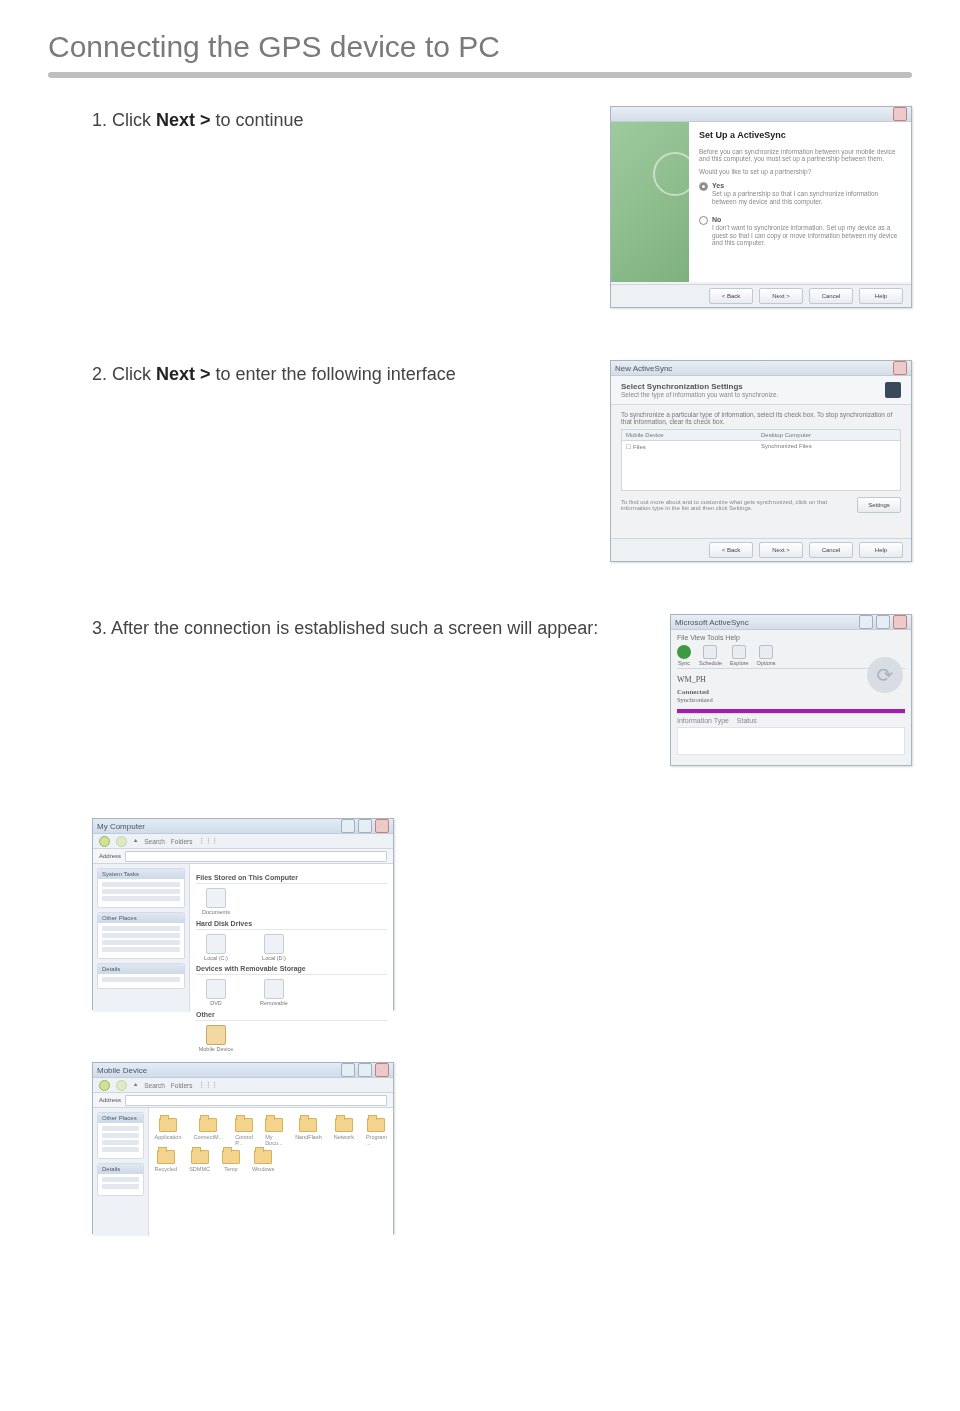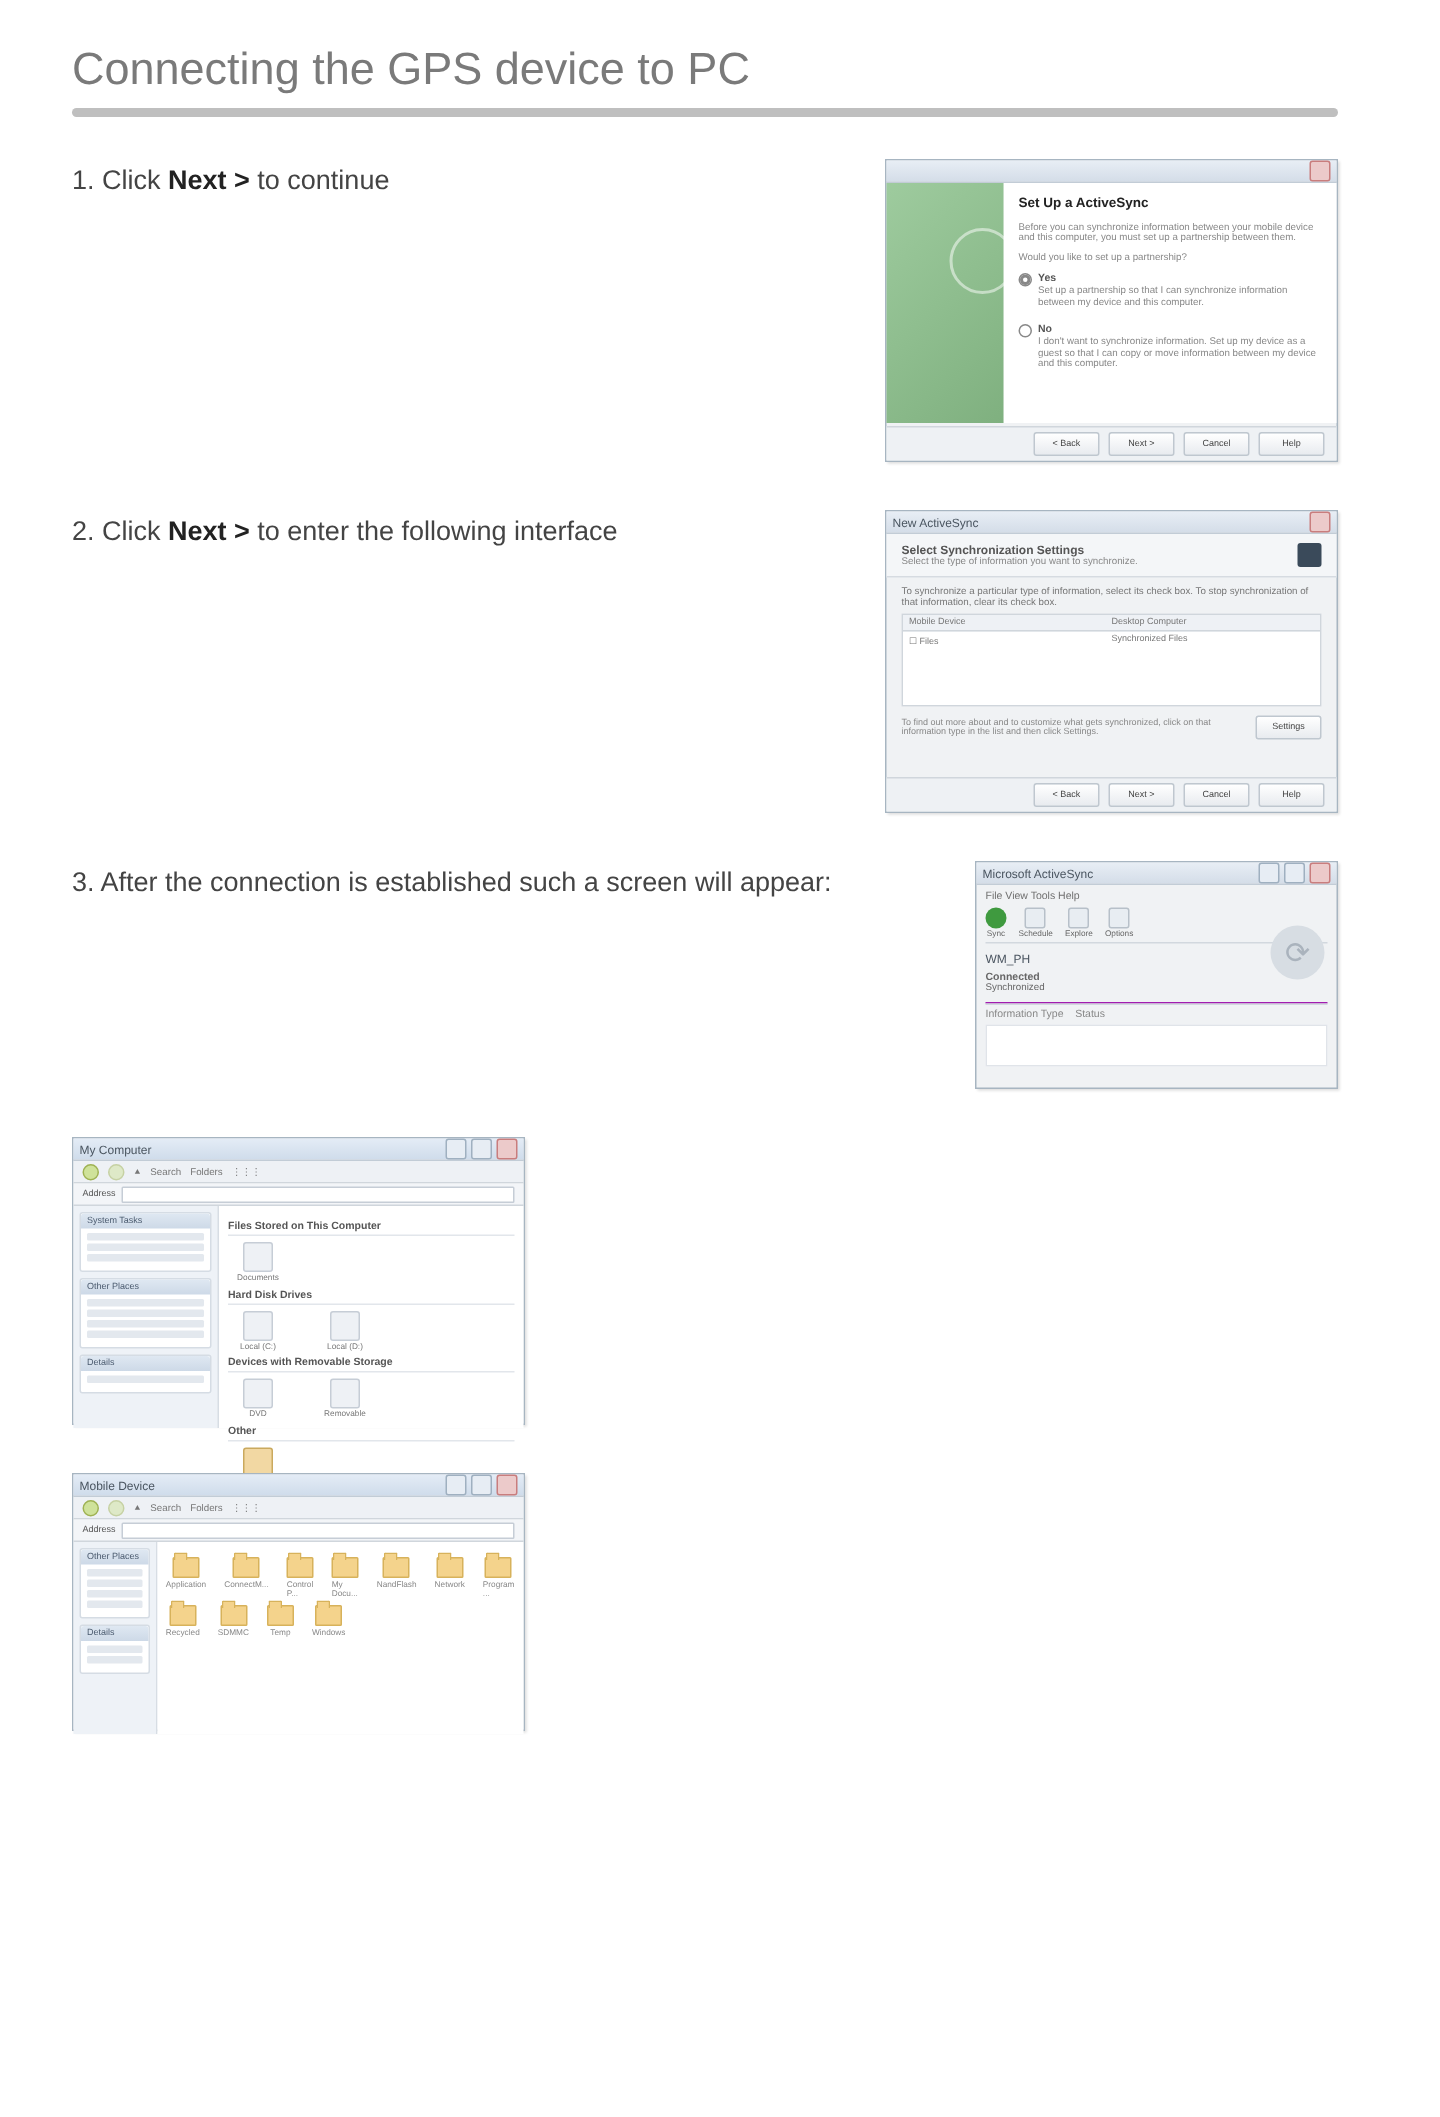--- a/index.html
+++ b/index.html
@@ -4,21 +4,21 @@
 <style>
   body {
     margin: 0;
     padding: 0;
     background: #ffffff;
     font-family: Arial, Helvetica, sans-serif;
     color: #333;
     width: 960px;
   }
   .page {
-    padding: 30px 68px 20px 48px;
+    padding: 30px 48px 20px 48px;
     box-sizing: border-box;
     width: 960px;
   }
   .title {
     font-size: 30px;
     color: #7a7a7a;
     margin: 0 0 8px 0;
     font-weight: normal;
   }
   .divider {
@@ -30,21 +30,22 @@
   .intro {
     font-size: 18px;
     color: #555;
     line-height: 1.35;
     margin: 0 0 38px 0;
     max-width: 860px;
   }
   .steps {
     display: flex;
     flex-direction: column;
-    gap: 32px;
+    gap: 52px;
+    margin-left: 44px;
   }
   .row {
     display: flex;
     align-items: flex-start;
     gap: 20px;
   }
   .step-text {
     flex: 1;
     font-size: 18px;
     color: #444;
@@ -118,21 +119,21 @@
     min-width:34px;height:14px;border:1px solid #bfc7cf;border-radius:2px;
     background:linear-gradient(#fff,#e8ebef);font-size:6px;color:#444;
     display:flex;align-items:center;justify-content:center;padding:0 4px;
   }
 
   
   .as-body{padding:4px 6px;font-size:7px;color:#666;}
   .as-menu{font-size:7px;color:#707070;margin-bottom:2px;}
   .as-toolbar{display:flex;gap:8px;align-items:center;padding:2px 0;border-bottom:1px solid #d2d8de;margin-bottom:4px;}
   .as-toolbar .ic{width:12px;height:12px;border:1px solid #b7c0c9;border-radius:2px;background:#e8edf2;}
-  .as-status{border-bottom:1px solid #a21caf;padding:2px 0 6px 0;}
+  .as-status{border-bottom:4px solid #a21caf;padding:2px 0 6px 0;font-family:Liberation Serif, serif;}
   .as-bigicon{
     position:absolute;right:8px;top:42px;width:36px;height:36px;border-radius:50%;
     background:#d7dde3;display:flex;align-items:center;justify-content:center;color:#aab3bd;font-size:20px;
   }
   .as-row{border-top:1px solid #d2d8de;padding:3px 0;color:#888;font-size:7px;}
 
   
   .exp{
     border:1px solid #a7b5c1;background:#f6f7f9;font-size:7px;color:#555;
     box-shadow:1px 1px 2px rgba(0,0,0,.15);position:relative;

